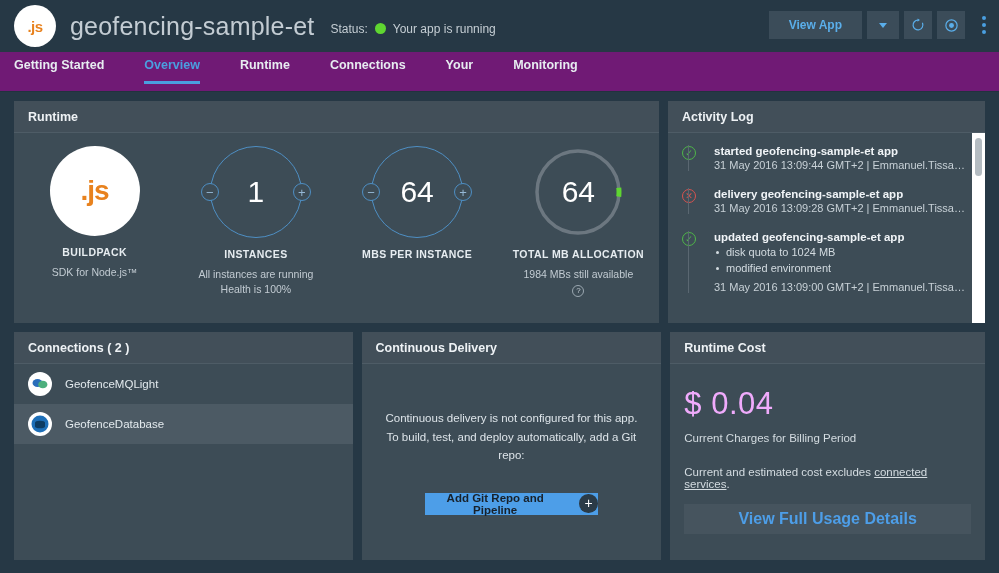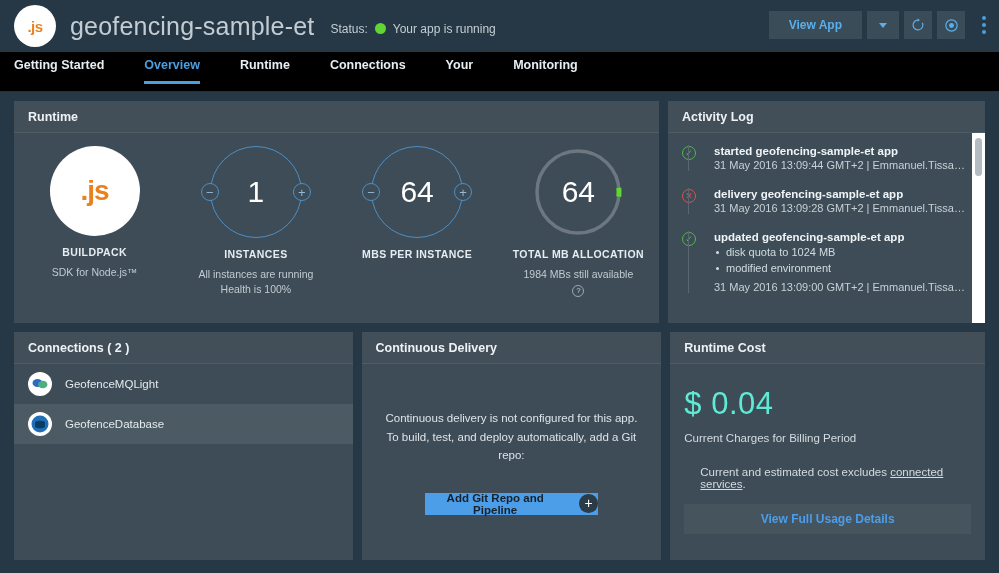--- a/index.html
+++ b/index.html
@@ -81,21 +81,21 @@
   .kebab {
     display: flex; flex-direction: column; gap: 3px;
     margin-left: 9px; cursor: pointer;
     padding: 4px 3px;
   }
   .kebab i { width: 4px; height: 4px; border-radius: 50%; background: #4a9fe0; display: block; }
 
   
   .tabs {
     height: 40px;
-    background: #000000;
+    background: #701a75;
     display: flex; align-items: flex-start;
     padding: 0 14px;
     border-bottom: 1px solid #22323e;
   }
   .tab {
     color: #e7edf1;
     font-size: 12.5px; font-weight: bold;
     padding: 6px 0 9px 0;
     margin-right: 40px;
     cursor: pointer;
@@ -268,30 +268,30 @@
   .cd-plus {
     width: 19px; height: 19px; border-radius: 50%;
     background: #2b3b47; color: #ffffff;
     font-size: 14px; line-height: 17px;
     display: flex; align-items: center; justify-content: center;
   }
 
   
   .card-cost { width: 317px; }
   .cost-body { padding: 22px 14px 0 14px; }
-  .cost-amount { color: #5eead4; font-size: 31px; font-weight: 300; letter-spacing: 0.5px; }
+  .cost-amount { color: #f0abfc; font-size: 31px; font-weight: 300; letter-spacing: 0.5px; }
   .cost-caption { color: #d4dce1; font-size: 11.5px; margin-top: 10px; }
-  .cost-note { color: #d4dce1; font-size: 11.5px; margin-top: 22px; margin-left: 16px; }
+  .cost-note { color: #d4dce1; font-size: 11.5px; margin-top: 22px; }
   .cost-note a { color: #d4dce1; text-decoration: underline; cursor: pointer; }
   .cost-btn {
     margin-top: 14px;
     background: #46545e;
     height: 30px;
     display: flex; align-items: center; justify-content: center;
-    color: #4d9ee8; font-size: 12px; font-weight: bold;
+    color: #4d9ee8; font-size: 16px; font-weight: bold;
     cursor: pointer;
   }
 </style>
 </head>
 <body>
 
 <div class="appbar">
   <div class="app-logo">
     <span class="app-logo-text">.js</span>
   </div>

